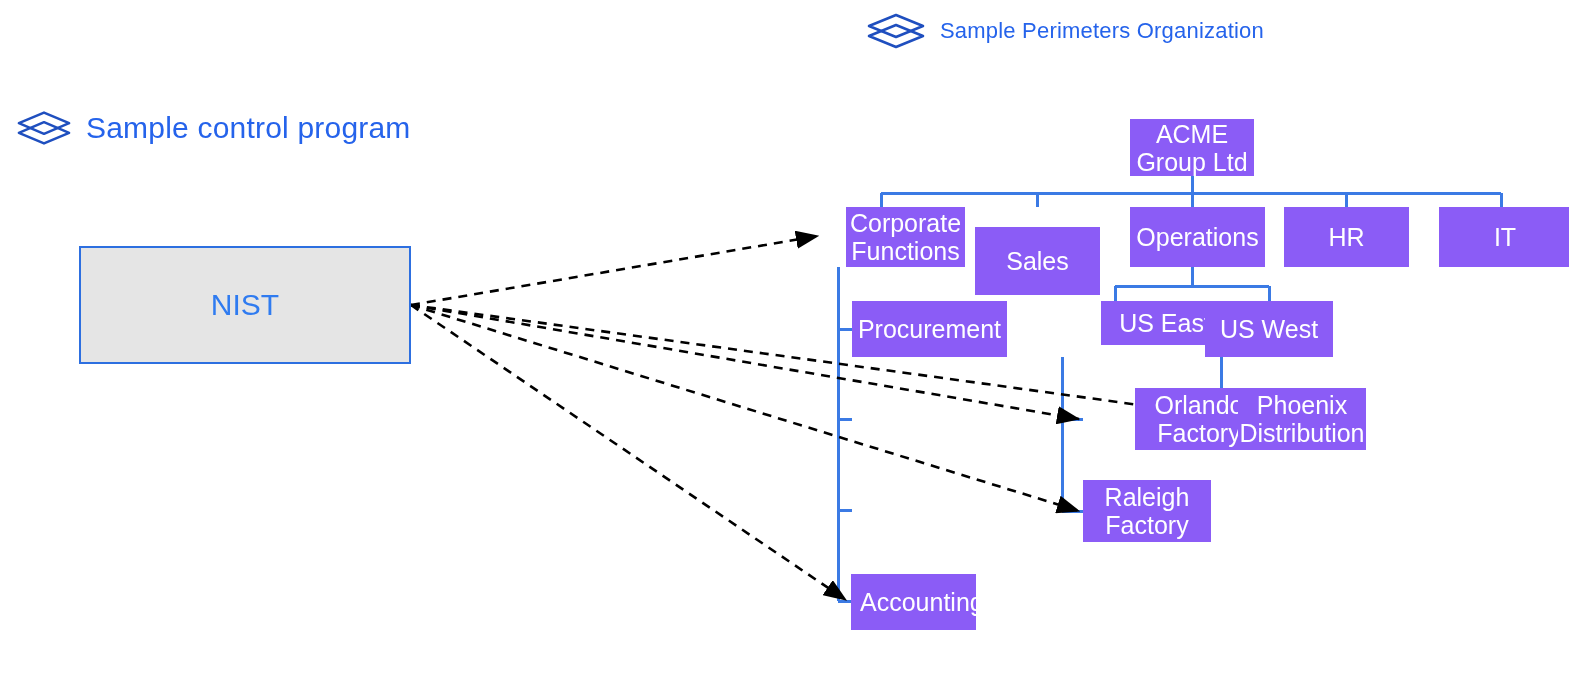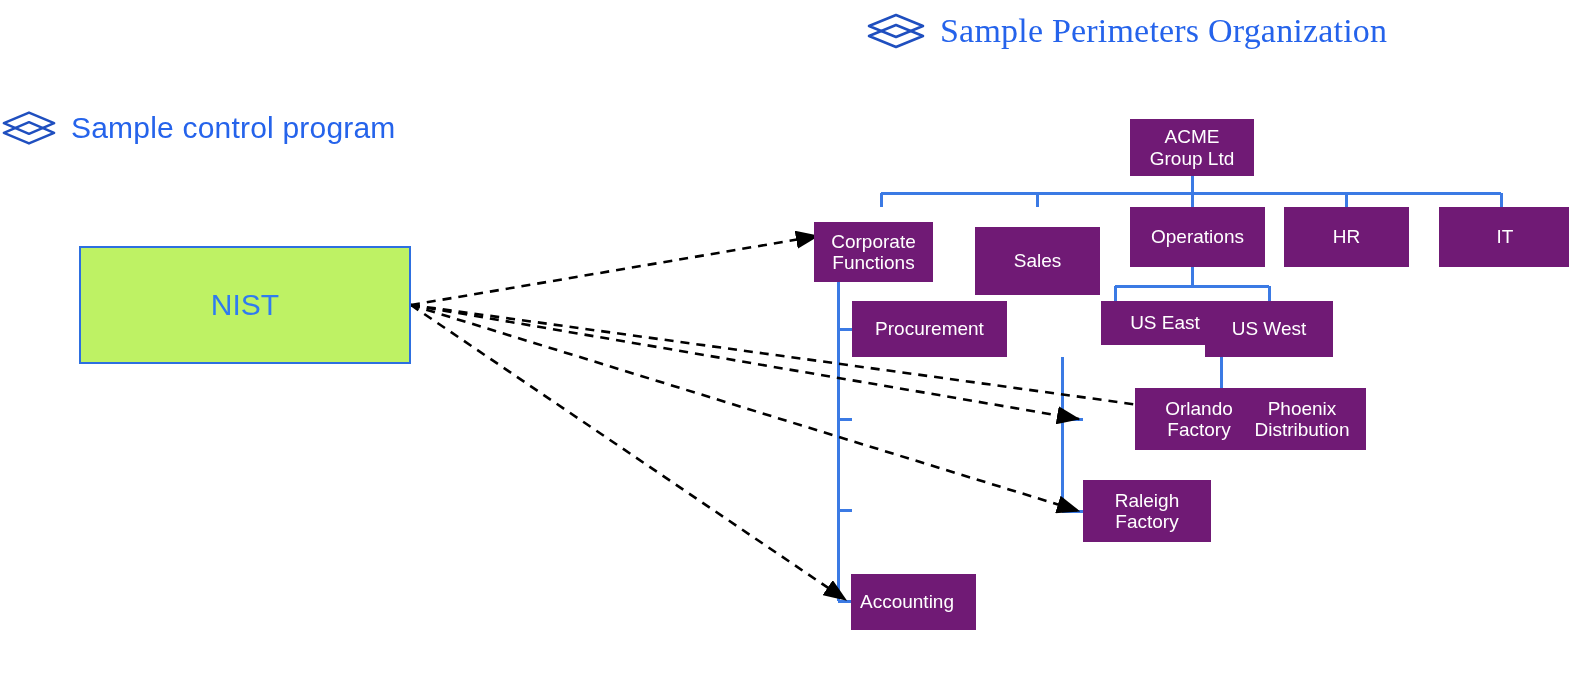--- a/index.html
+++ b/index.html
@@ -34,51 +34,51 @@
     flex: 0 0 58px;
     display: block;
   }
   .section-header .header-label {
     color: #2563eb;
     font-size: 31px;
     font-weight: 400;
     letter-spacing: 0.2px;
     line-height: 1;
   }
-  #header-control-program { left: 1px; top: 108px; }
+  #header-control-program { left: 16px; top: 108px; }
   #header-control-program .layers-icon { width: 56px; height: 40px; flex-basis:56px; }
   #header-control-program .header-label { font-size: 30px; }
 
   #header-perimeters-org { left: 866px; top: 11px; }
   #header-perimeters-org .layers-icon { width: 60px; height: 40px; flex-basis:60px; }
-  #header-perimeters-org .header-label { font-size: 34px; font-family: Liberation Serif, serif; }
+  #header-perimeters-org .header-label { font-size: 22px; }
 
   
   .node {
     position: absolute;
     box-sizing: border-box;
     display: flex;
     align-items: center;
     justify-content: center;
     text-align: center;
     color: #ffffff;
-    background: #701a75;
-    font-size: 19px;
+    background: #8b5cf6;
+    font-size: 25px;
     line-height: 1.12;
     font-weight: 400;
     padding: 2px 4px;
     white-space: pre-line;
   }
   .node.align-left {
     justify-content: flex-start;
     text-align: left;
     padding-left: 9px;
   }
   .node.root-node {
-    background: #bef264;
+    background: #e5e5e5;
     border: 2px solid #2d6fe0;
     color: #2f7bf0;
     font-size: 30px;
   }
   .svg-layer {
     position: absolute;
     left: 0; top: 0;
     width: 1569px;
     height: 676px;
     pointer-events: none;
@@ -151,21 +151,21 @@
       <line x1="411" y1="305" x2="1079" y2="511"></line>
       <line x1="411" y1="305" x2="846" y2="600"></line>
     </g>
   </svg>
 
   <div class="node root-node" style="left:79px; top:246px; width:332px; height:118px;">NIST</div>
 
   <div class="node" style="left:1130px; top:119px; width:124px; height:57px;">ACME
 Group Ltd</div>
 
-  <div class="node" style="left:814px; top:207px; width:119px; height:60px;margin-top:15px;">Corporate
+  <div class="node" style="left:846px; top:207px; width:119px; height:60px;">Corporate
 Functions</div>
   <div class="node" style="left:975px; top:207px; width:125px; height:68px;margin-top:20px;">Sales</div>
   <div class="node" style="left:1130px; top:207px; width:135px; height:60px;">Operations</div>
   <div class="node" style="left:1284px; top:207px; width:125px; height:60px;">HR</div>
   <div class="node" style="left:1439px; top:207px; width:132px; height:60px;">IT</div>
 
   <div class="node" style="left:852px; top:301px; width:155px; height:56px;">Procurement</div>
   <div class="node align-left" style="left:851px; top:574px; width:125px; height:56px;">Accounting</div>
 
   <div class="node" style="left:1101px; top:301px; width:128px; height:44px;">US East</div>

